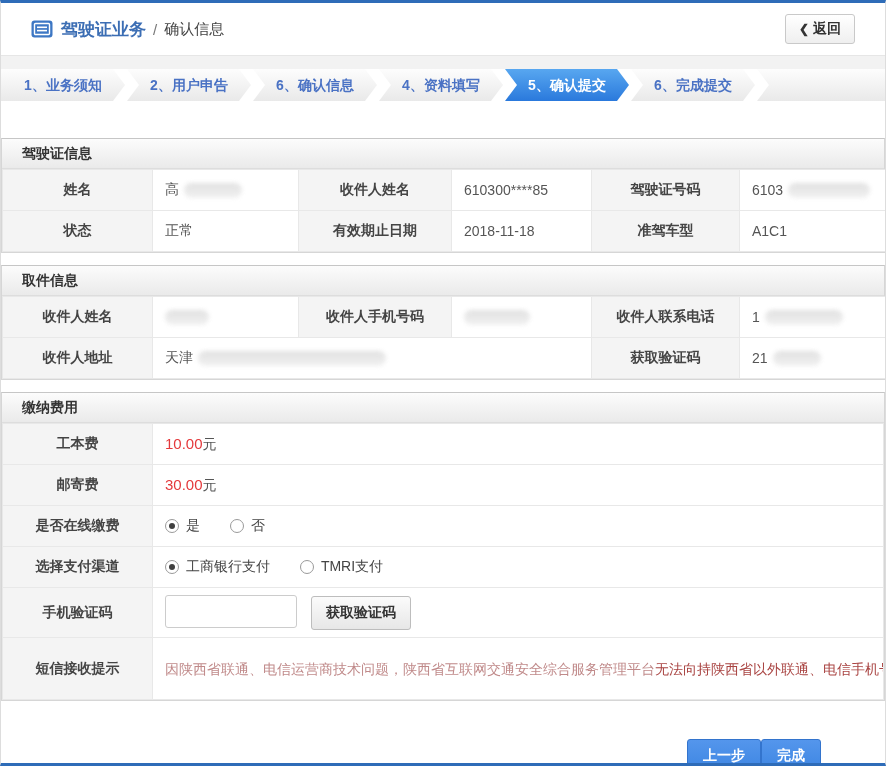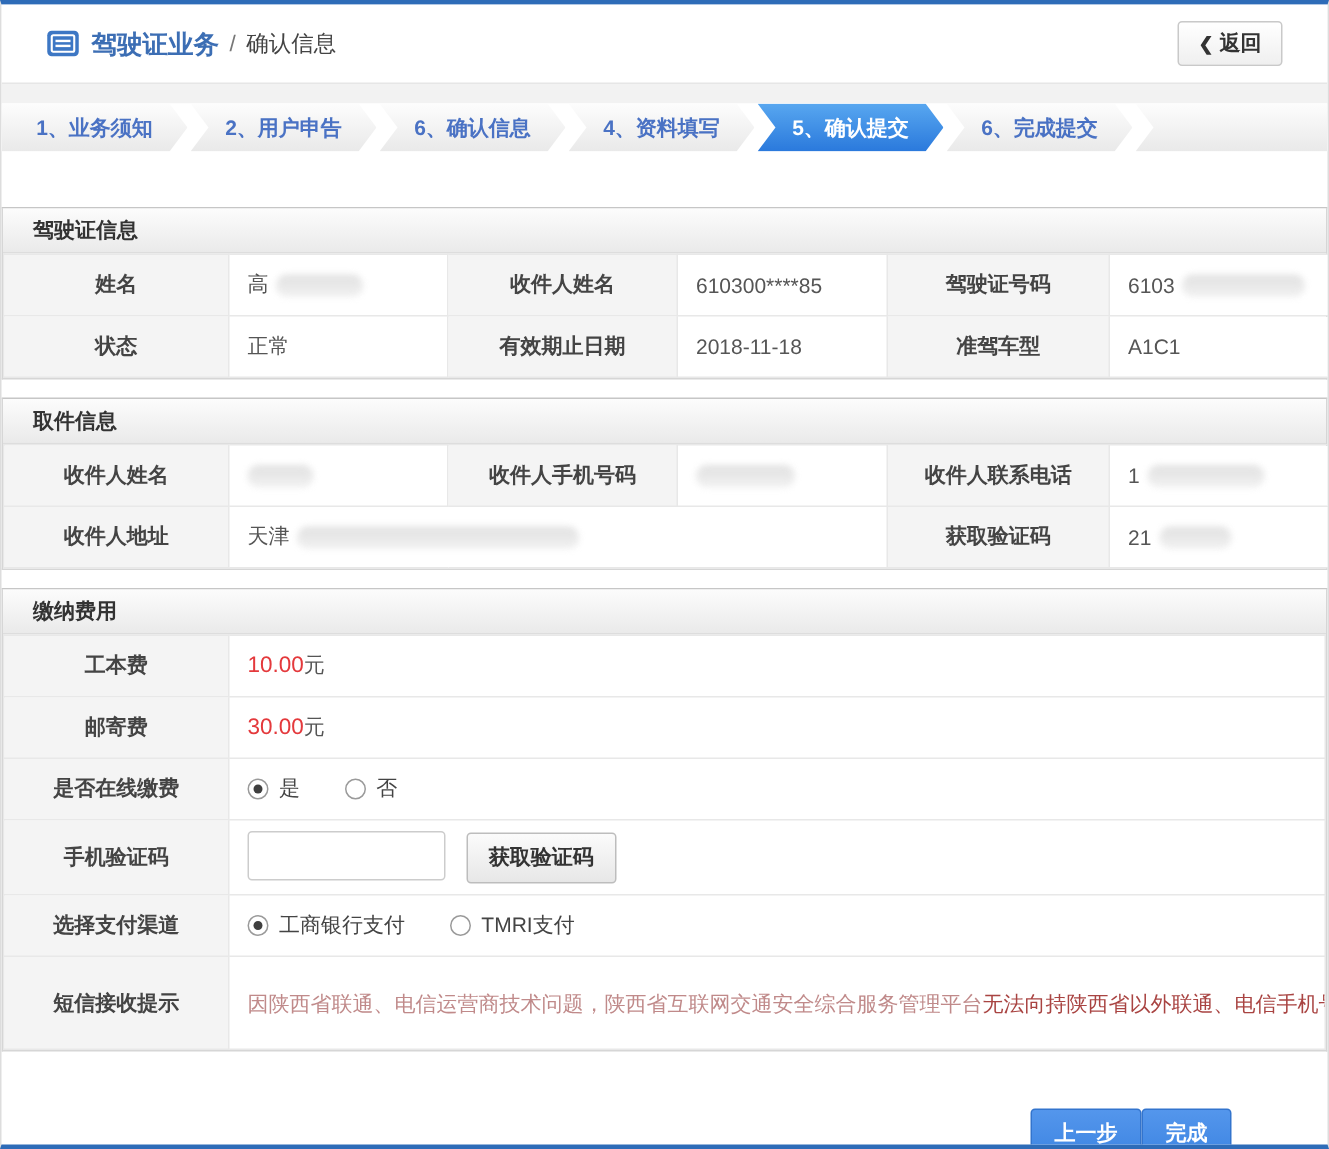--- a/index.html
+++ b/index.html
@@ -244,40 +244,40 @@
             <span class="rdot checked"></span>
             <span>是</span>
           </span>
           <span class="radio-opt">
             <span class="rdot"></span>
             <span>否</span>
           </span>
         </td>
       </tr>
       <tr>
+        <td class="lbl">选择支付渠道</td>
+        <td class="val">
+          <span class="radio-opt">
+            <span class="rdot checked"></span>
+            <span>工商银行支付</span>
+          </span>
+          <span class="radio-opt">
+            <span class="rdot"></span>
+            <span>TMRI支付</span>
+          </span>
+        </td>
+      </tr>
+      <tr>
         <td class="lbl" style="height:50px">手机验证码</td>
         <td class="val" style="height:50px">
           <input class="code-input" type="text" value="" style="">
           <button class="btn-code">获取验证码</button>
         </td>
       </tr>
       <tr>
-        <td class="lbl">选择支付渠道</td>
-        <td class="val">
-          <span class="radio-opt">
-            <span class="rdot checked"></span>
-            <span>工商银行支付</span>
-          </span>
-          <span class="radio-opt">
-            <span class="rdot"></span>
-            <span>TMRI支付</span>
-          </span>
-        </td>
-      </tr>
-      <tr>
         <td class="lbl" style="height:62px">短信接收提示</td>
         <td class="val notice-cell">
           <span class="ntc-light">因陕西省联通、电信运营商技术问题，陕西省互联网交通安全综合服务管理平台</span><span class="ntc-dark">无法向持陕西省以外联通、电信手机号码的用户发送短信,</span>
         </td>
       </tr>
     </tbody>
       </table>
   </div>
 
   <div class="footer">

